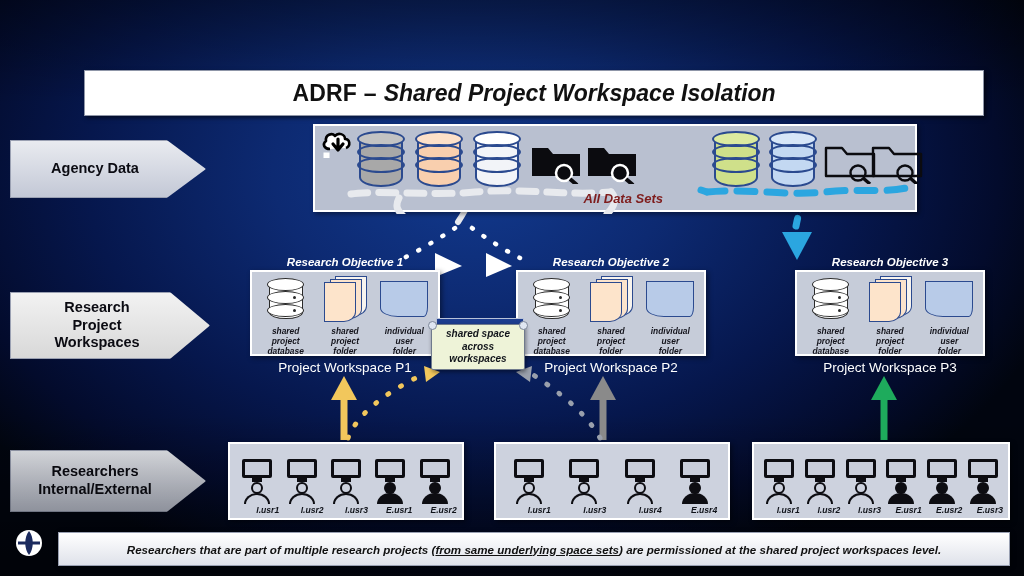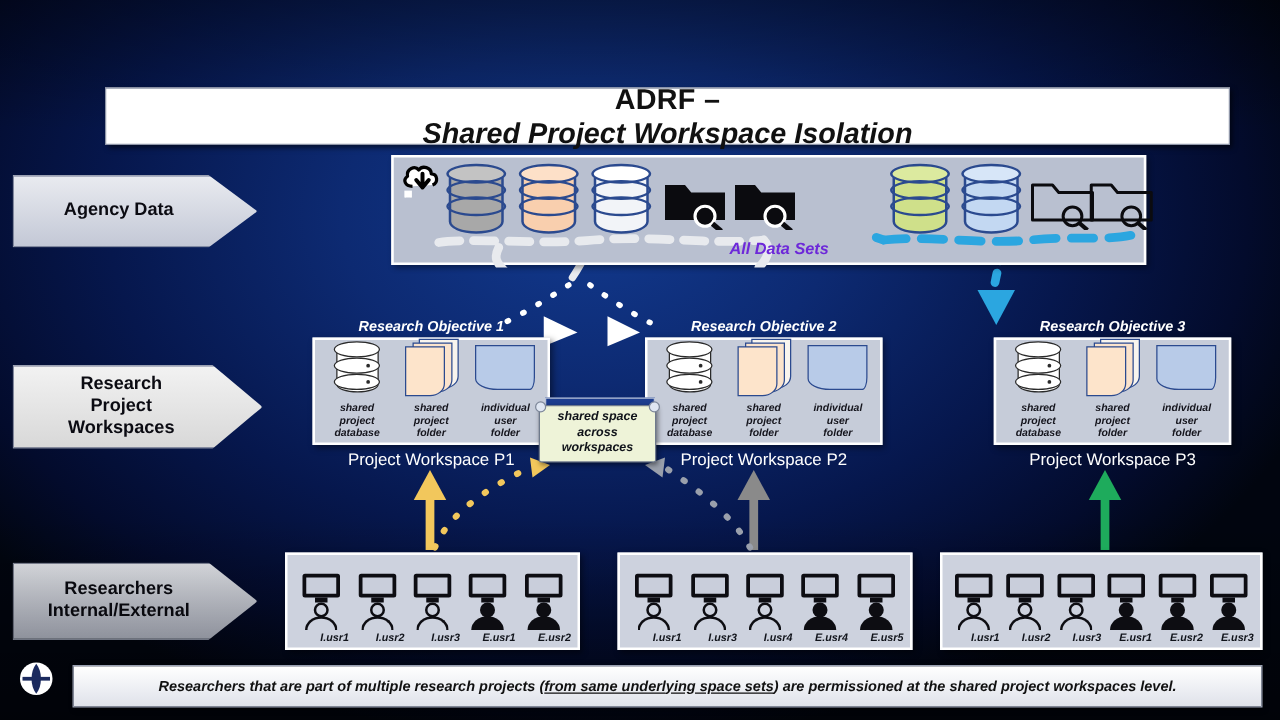--- a/index.html
+++ b/index.html
@@ -23,21 +23,20 @@
   .abs { position: absolute; }
 
   
   #title-box {
     left: 84px; top: 70px; width: 900px; height: 46px;
     background: #ffffff;
     border: 1px solid #8f96a8;
     box-shadow: 2px 2px 4px rgba(0,0,0,.55);
     display: flex; align-items: center; justify-content: center;
     z-index: 6;
-    flex-direction: column;
   }
   #title-box .t1 { font-size: 23px; font-weight: bold; color: #111; letter-spacing: .2px;}
   #title-box .t2 { font-size: 23px; font-weight: bold; font-style: italic; color: #111; }
 
   
   .stage-label {
     background: linear-gradient(180deg,#e9ebf0 0%, #c3c8d6 100%);
     border: 1px solid #9aa0b2;
     color: #0b0b12;
     font-weight: bold;
@@ -55,21 +54,21 @@
 
   
   #datasets-panel {
     left: 313px; top: 124px; width: 604px; height: 88px;
     background: #b9c0d0;
     border: 2px solid #ffffff;
     box-shadow: 2px 2px 5px rgba(0,0,0,.45);
     z-index: 5;
   }
   #datasets-label {
-    right: 252px; bottom: 4px; font-size: 13px; font-weight: bold; font-style: italic; color: #6d28d9;
+    right: 252px; bottom: 4px; font-size: 13px; font-weight: bold; font-style: italic; color: #7f1d1d;
   }
   .cyl { position: absolute; }
   .cyl .body {
     width: 100%; height: 100%;
     border: 2px solid #2b4a8f; border-radius: 50% / 18%;
     position: relative; overflow: hidden;
   }
   .cyl .ring {
     position: absolute; left: -2px; right: -2px; height: 30%;
     border: 2px solid #2b4a8f; border-radius: 50%;
@@ -78,21 +77,21 @@
 
   
   .ro-title {
     font-size: 11.5px; font-weight: bold; font-style: italic; color: #ffffff;
     text-align: center; white-space: nowrap;
   }
   .ws-box {
     background: #c6ccd9;
     border: 2px solid #ffffff;
     box-shadow: 2px 2px 5px rgba(0,0,0,.45);
-    display: flex; align-items: flex-end; justify-content: space-around;
+    display: flex; align-items: center; justify-content: space-around;
     padding: 6px 4px 2px;
     z-index: 4;
   }
   .ws-item { width: 58px; text-align: center; }
   .ws-item .gfx { height: 52px; position: relative; display:flex; align-items:center; justify-content:center;}
   .ws-item .cap {
     font-size: 8.4px; font-style: italic; color: #14141c; line-height: 1.18; margin-top: 2px;
     font-weight: 600;
   }
   .ws-caption {
@@ -554,31 +553,20 @@
       <div class="monitor">
           <div class="scr"></div>
           <div class="stand"></div>
         </div>
       <div class="person ext">
           <div class="head"></div>
           <div class="body"></div>
         </div>
       <div class="uname">E.usr4</div>
     </div>
-    <div class="res-user">
-      <div class="monitor">
-          <div class="scr"></div>
-          <div class="stand"></div>
-        </div>
-      <div class="person ext">
-          <div class="head"></div>
-          <div class="body"></div>
-        </div>
-      <div class="uname">E.usr5</div>
-    </div>
   </div>
 
   <div class="res-box abs" style="left:752px; top:442px; width:258px; height:78px;">
     <div class="res-user">
       <div class="monitor">
           <div class="scr"></div>
           <div class="stand"></div>
         </div>
       <div class="person int">
           <div class="head"></div>

